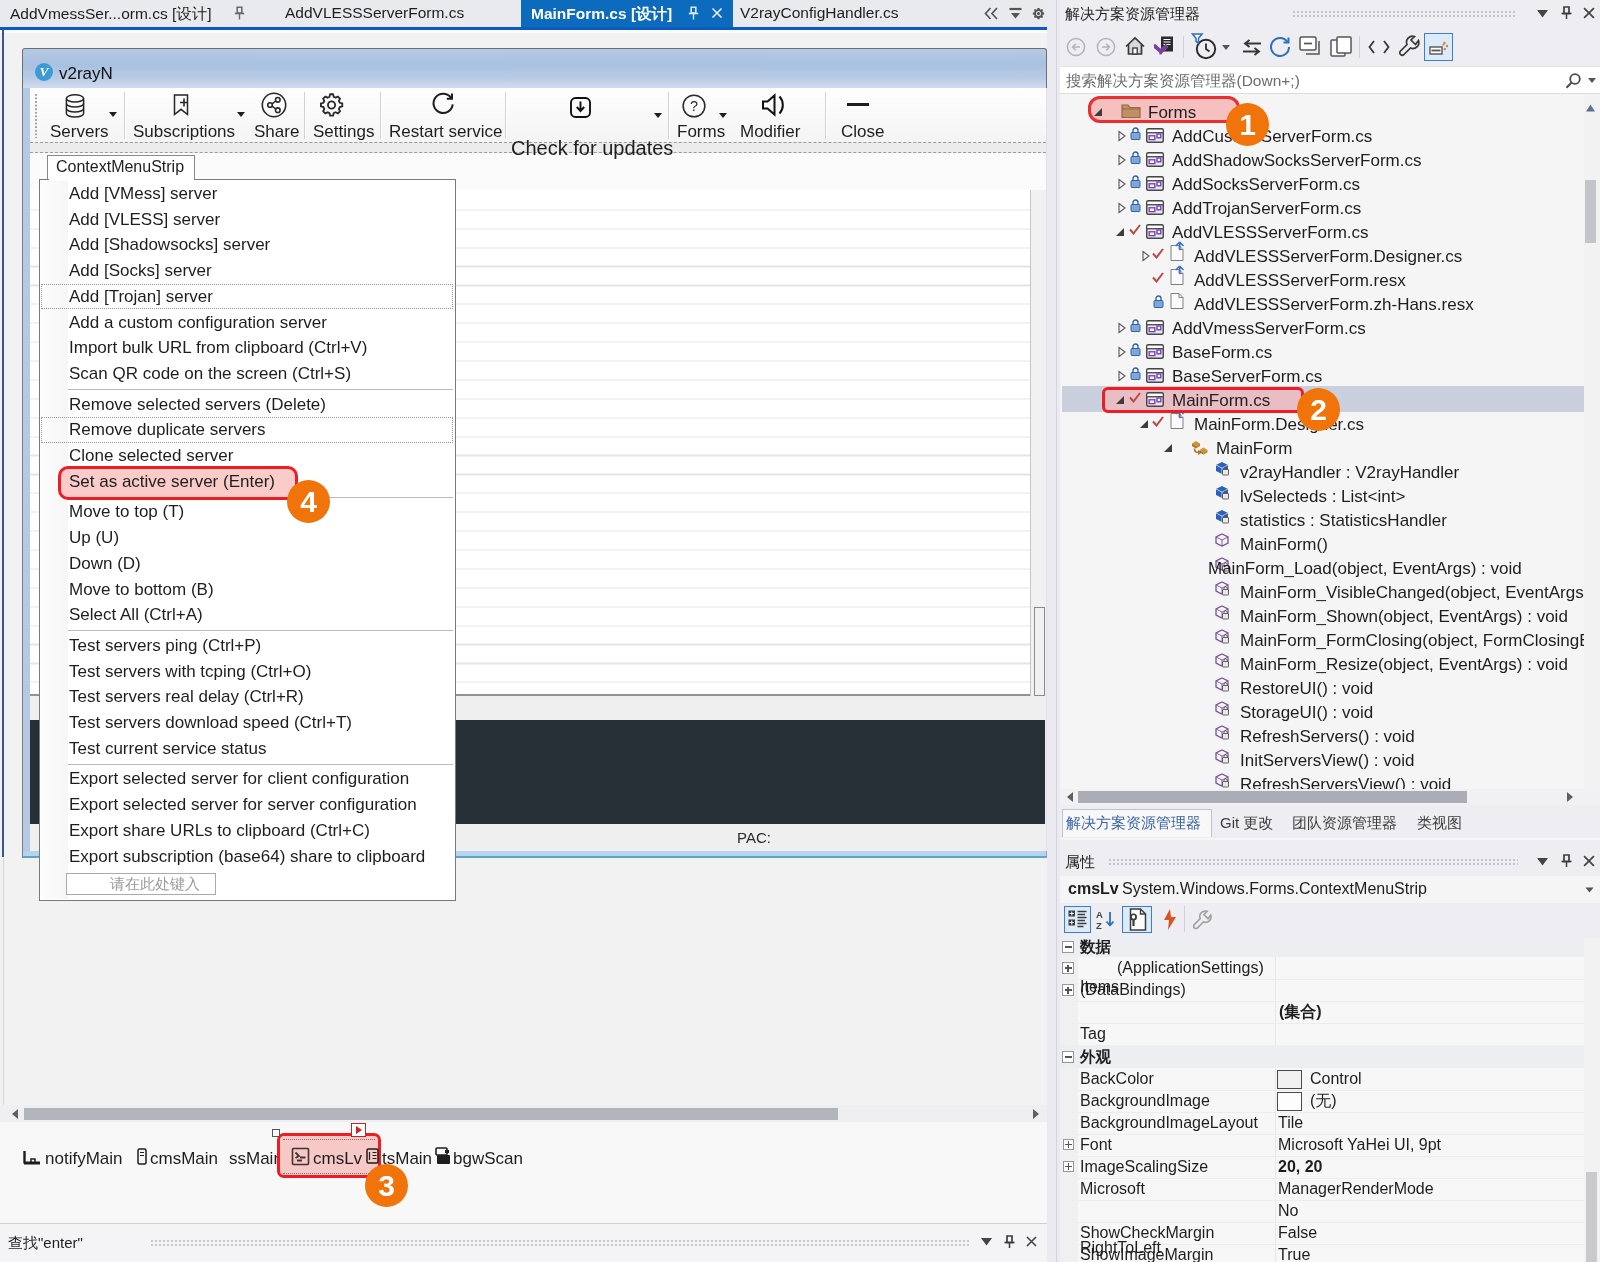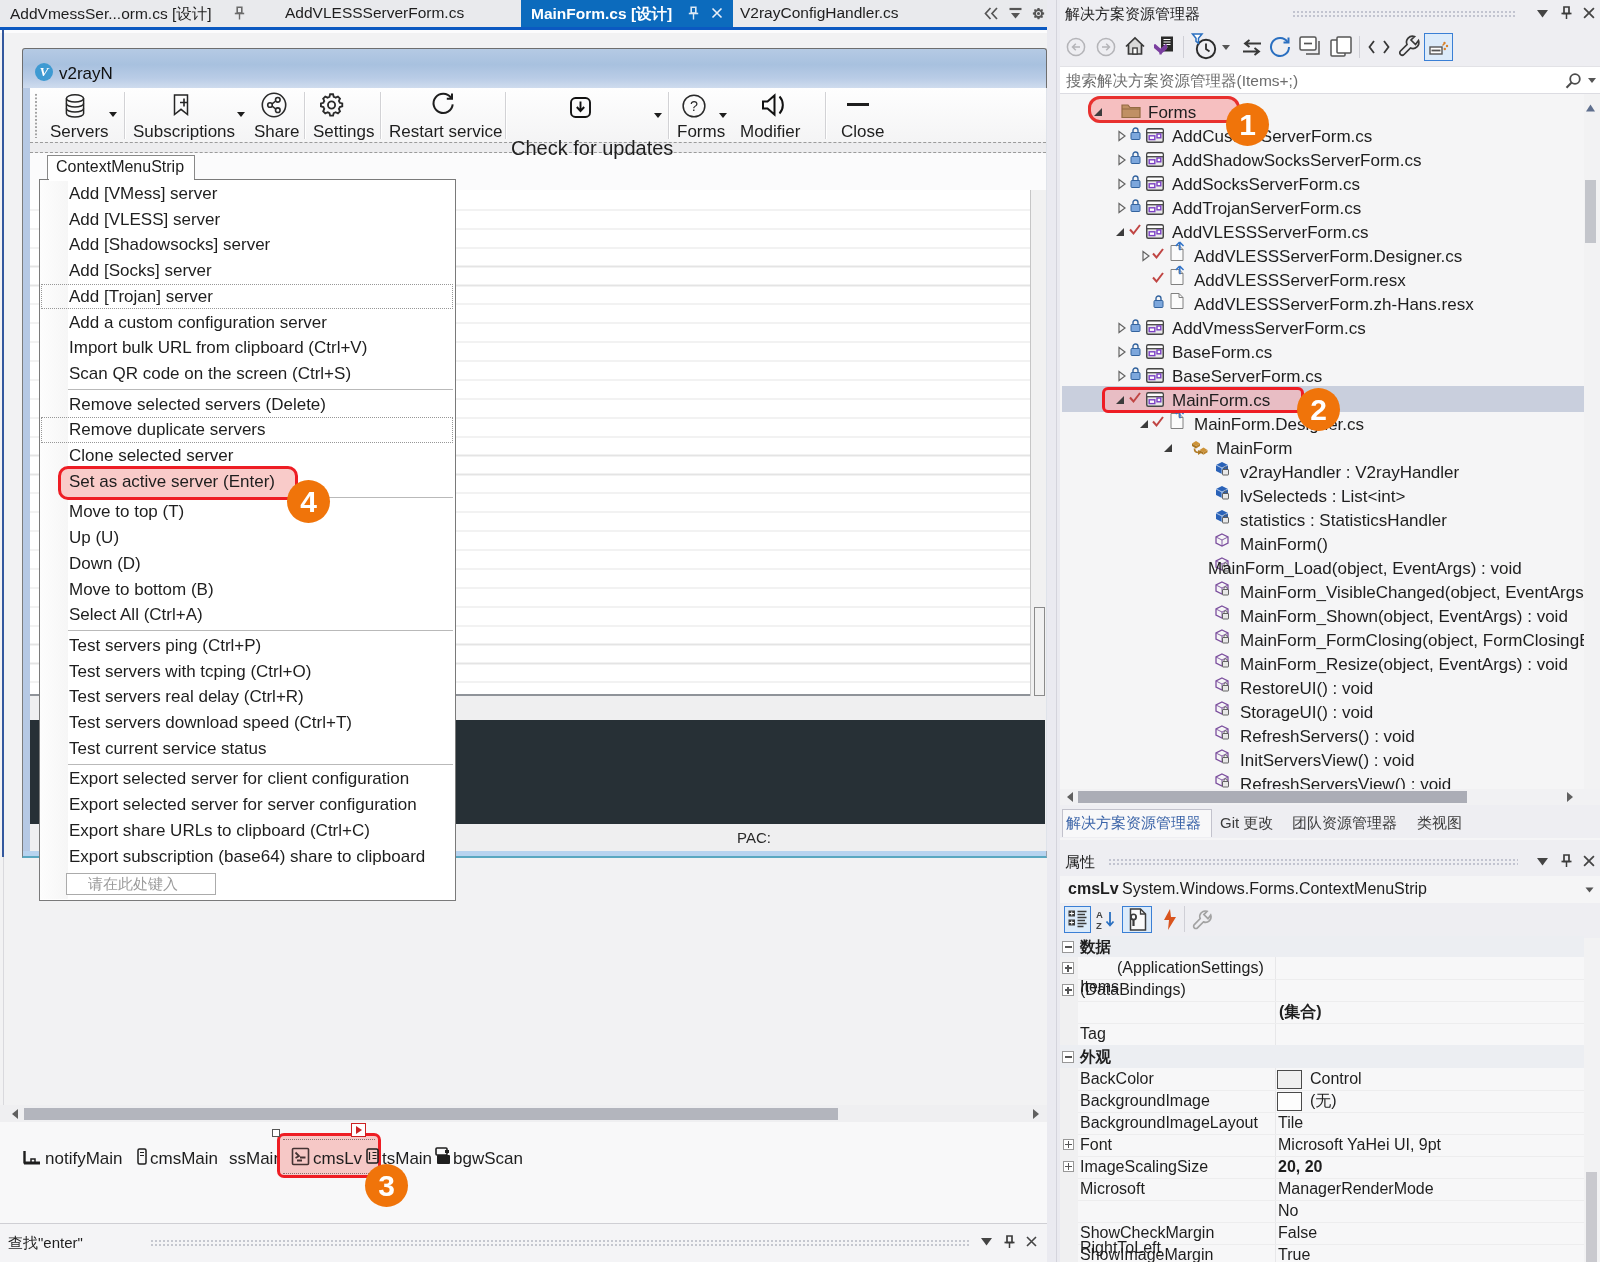--- a/index.html
+++ b/index.html
@@ -201,21 +201,21 @@
 <div class="txt" style="left:69px;top:632.9px;line-height:25.7px;">Test servers ping (Ctrl+P)</div>
 <div class="txt" style="left:69px;top:658.6px;line-height:25.7px;">Test servers with tcping (Ctrl+O)</div>
 <div class="txt" style="left:69px;top:684.3px;line-height:25.7px;">Test servers real delay (Ctrl+R)</div>
 <div class="txt" style="left:69px;top:710px;line-height:25.7px;">Test servers download speed (Ctrl+T)</div>
 <div class="txt" style="left:69px;top:735.7px;line-height:25.7px;">Test current service status</div>
 <div class="txt" style="left:69px;top:766.4px;line-height:25.7px;">Export selected server for client configuration</div>
 <div class="txt" style="left:69px;top:792.1px;line-height:25.7px;">Export selected server for server configuration</div>
 <div class="txt" style="left:69px;top:817.8px;line-height:25.7px;">Export share URLs to clipboard (Ctrl+C)</div>
 <div class="txt" style="left:69px;top:843.5px;line-height:25.7px;">Export subscription (base64) share to clipboard</div>
 <div class="ab" style="left:66px;top:873px;width:150px;height:22px;border:1px solid #ababab;box-sizing:border-box;background:#fff;"></div>
-<div class="txt" style="left:66px;top:873px;width:134px;height:22px;line-height:22px;text-align:center;font-size:15px;color:#9a9a9a;">请在此处键入</div>
+<div class="txt" style="left:66px;top:873px;width:134px;height:22px;line-height:22px;text-align:right;font-size:15px;color:#9a9a9a;">请在此处键入</div>
 </div>
 
 <div class="ab" style="left:0;top:1105px;width:1047px;height:17px;background:#efeff1;"></div>
 <svg class="ab" style="left:11px;top:1109px" width="9" height="10" viewBox="0 0 9 10">
     <path d="M7 0 L1 5 L7 10 z" fill="#606060"></path>
   </svg>
 <div class="ab" style="left:24px;top:1107.5px;width:814px;height:12px;background:#b3b5bd;"></div>
 <svg class="ab" style="left:1031px;top:1109px" width="9" height="10" viewBox="0 0 9 10">
     <path d="M2 0 L8 5 L2 10 z" fill="#606060"></path>
   </svg>
@@ -427,21 +427,21 @@
       <path d="M2.5 10.5 h9" stroke="#555" stroke-width="1.8"></path>
       <g fill="#d9822b">
         <circle cx="15.5" cy="3" r="1.2"></circle>
         <circle cx="18" cy="6" r="1.2"></circle>
         <circle cx="15.8" cy="9" r="1.2"></circle>
         <path d="M13.5 5.5 l2-2" stroke="#d9822b" stroke-width="1.2"></path>
       </g>
     </svg>
 
 <div class="ab" style="left:1060px;top:66px;width:540px;height:28px;background:#fff;border-top:1px solid #e2e2e6;border-bottom:1px solid #dcdce2;box-sizing:border-box;"></div>
-<div class="txt" style="left:1066px;top:71px;font-size:15.5px;color:#6d6d6d;">搜索解决方案资源管理器(Items+;)</div>
+<div class="txt" style="left:1066px;top:71px;font-size:15.5px;color:#6d6d6d;">搜索解决方案资源管理器(Down+;)</div>
 <svg class="ab" style="left:1565px;top:73px" width="16" height="17" viewBox="0 0 16 17">
       <circle cx="10" cy="6" r="4.8" fill="none" stroke="#4c4c4c" stroke-width="1.8"></circle>
       <path d="M6.6 9.5 L1.5 14.8" stroke="#4c4c4c" stroke-width="2"></path>
     </svg>
 <svg class="ab" style="left:1588px;top:78px" width="8" height="5" viewBox="0 0 8 5">
       <path d="M0 0 h8 L4 5 z" fill="#555"></path>
     </svg>
 
 <div id="se-tree" style="position:absolute;left:0;top:0;width:1600px;height:1262px;font-size:17px;clip-path:inset(94px 16px 421px 1060px);">
 <div class="ab" style="left:1062px;top:386px;width:522px;height:26px;background:#c9cfdd;"></div>

